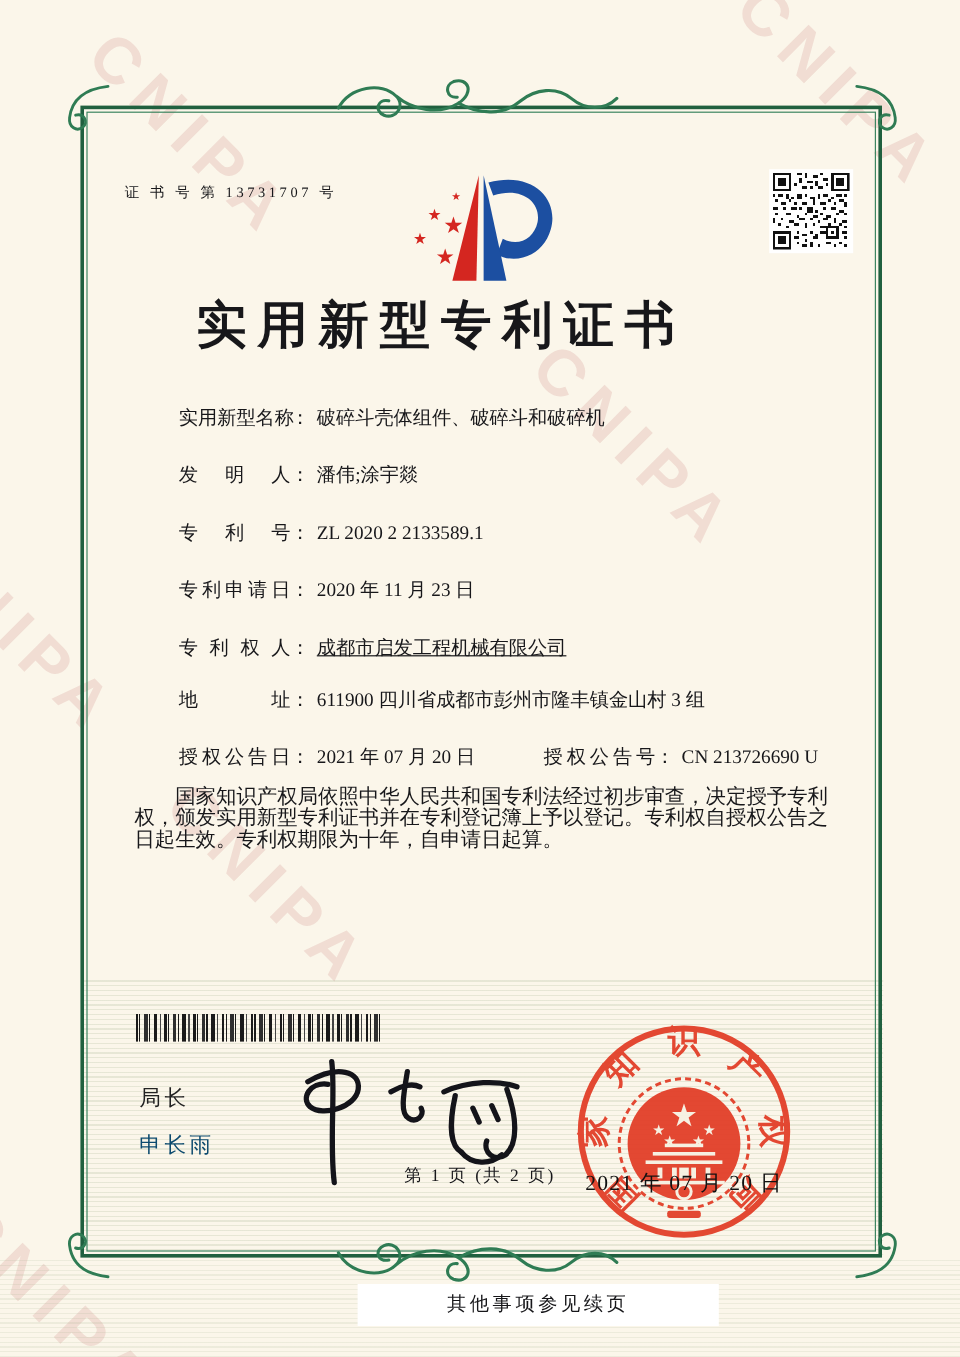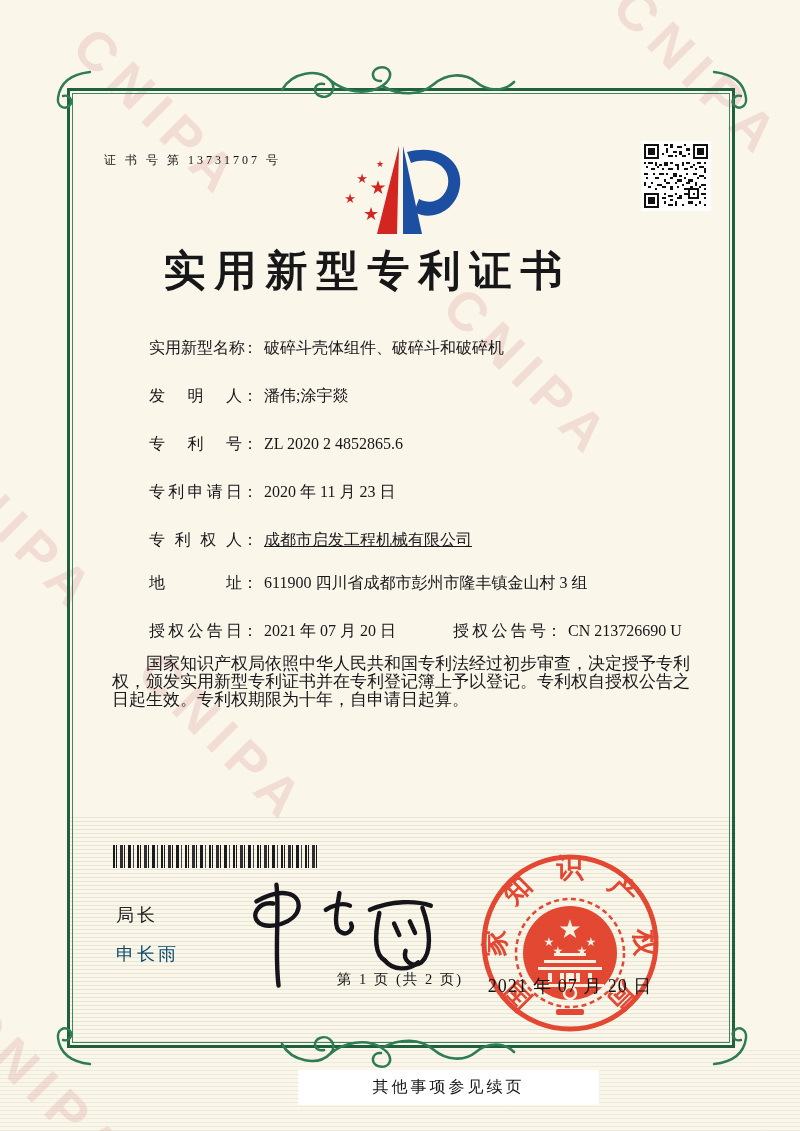--- a/index.html
+++ b/index.html
@@ -237,21 +237,21 @@
 
 <div class="abs title">实用新型专利证书</div>
 
 <div class="abs field-row" style="top:338px;">
   <span class="flabel">实用新型名称</span><span class="fcolon">：</span><span>破碎斗壳体组件、破碎斗和破碎机</span>
 </div>
 <div class="abs field-row" style="top:386px;">
   <span class="flabel">发明人</span><span class="fcolon">：</span><span>潘伟;涂宇燚</span>
 </div>
 <div class="abs field-row" style="top:434px;">
-  <span class="flabel">专利号</span><span class="fcolon">：</span><span>ZL 2020 2 4852865.6</span>
+  <span class="flabel">专利号</span><span class="fcolon">：</span><span>ZL 2020 2 2133589.1</span>
 </div>
 <div class="abs field-row" style="top:482px;">
   <span class="flabel">专利申请日</span><span class="fcolon">：</span><span>2020 年 11 月 23 日</span>
 </div>
 <div class="abs field-row" style="top:530px;text-decoration:underline;">
   <span class="flabel">专利权人</span><span class="fcolon">：</span><span>成都市启发工程机械有限公司</span>
 </div>
 <div class="abs field-row" style="top:573px;">
   <span class="flabel">地址</span><span class="fcolon">：</span><span>611900 四川省成都市彭州市隆丰镇金山村 3 组</span>
 </div>

